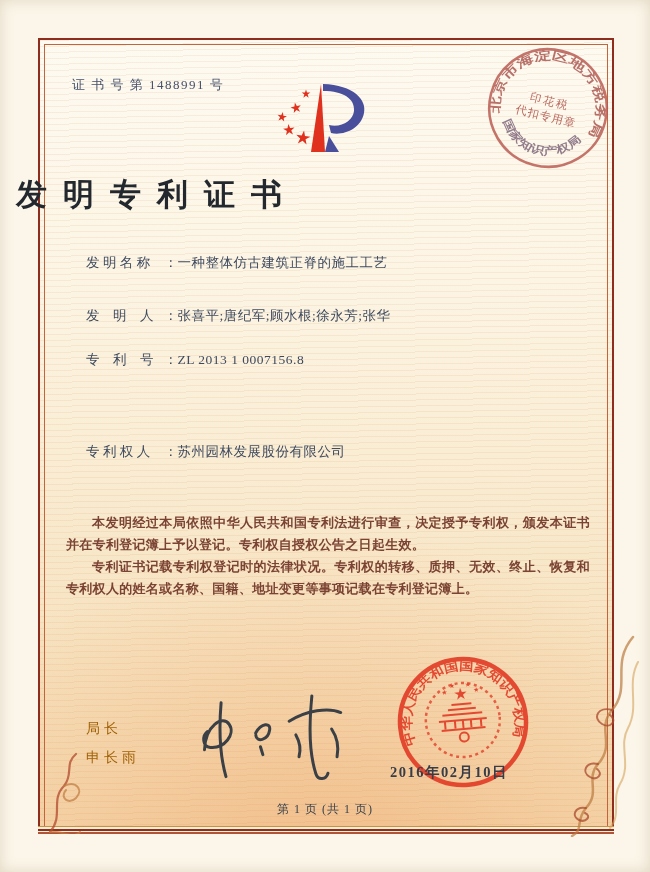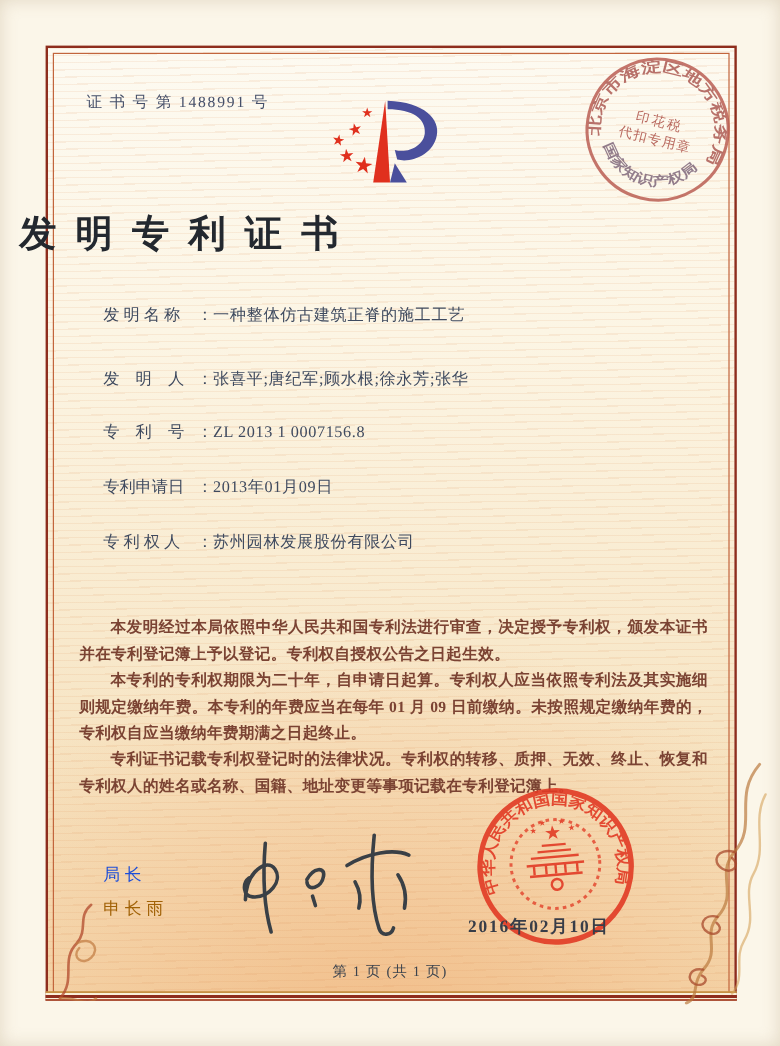--- a/index.html
+++ b/index.html
@@ -40,21 +40,21 @@
   .frow{position:absolute;left:74px;font-size:13.5px;color:#3f4a5f;white-space:nowrap;}
   .flabel{display:inline-block;min-width:78px;margin-left:12px;}
   .fvalue{letter-spacing:.5px;}
   .body-text{
     position:absolute;left:66px;top:512px;width:524px;
     font-size:13px;line-height:22px;color:#7b4333;text-align:justify;
     letter-spacing:.3px;
     font-weight:bold;
   }
   .body-text p{margin:0;text-indent:2em;}
-  .director-title{position:absolute;left:86px;top:720px;font-size:14px;color:#1d4ed8;letter-spacing:4px;font-weight:500;}
+  .director-title{position:absolute;left:86px;top:720px;font-size:14px;color:#a16207;letter-spacing:4px;font-weight:500;}
   .director-name{position:absolute;left:86px;top:749px;font-size:14px;color:#a16207;letter-spacing:4px;font-weight:500;}
   .signature{position:absolute;left:190px;top:688px;}
   .cnipa-seal{position:absolute;left:388px;top:650px;z-index:2;}
   .issue-date{position:absolute;left:390px;top:763px;z-index:3;font-size:14.5px;font-weight:700;color:#383d48;letter-spacing:1.5px;}
   .footer{position:absolute;left:0;right:0;top:801px;text-align:center;font-size:12px;color:#3c434d;letter-spacing:1px;}
   .flourish-right{position:absolute;left:548px;top:632px;z-index:1;}
   .flourish-left{position:absolute;left:42px;top:752px;z-index:1;}
 </style>
 </head>
 <body>
@@ -101,30 +101,26 @@
 
   <div class="frow" style="top:254px">
     <span class="flabel">发 明 名 称</span><span>：</span><span class="fvalue">一种整体仿古建筑正脊的施工工艺</span>
   </div>
   <div class="frow" style="top:307px">
     <span class="flabel">发　明　人</span><span>：</span><span class="fvalue">张喜平;唐纪军;顾水根;徐永芳;张华</span>
   </div>
   <div class="frow" style="top:351px">
     <span class="flabel">专　利　号</span><span>：</span><span class="fvalue">ZL 2013 1 0007156.8</span>
   </div>
-  <div class="frow" style="top:397px">
-    <span class="flabel">专利申请日</span><span>：</span><span class="fvalue">2013年01月09日</span>
-  </div>
   <div class="frow" style="top:443px">
     <span class="flabel">专 利 权 人</span><span>：</span><span class="fvalue">苏州园林发展股份有限公司</span>
   </div>
 
   <div class="body-text">
     <p>本发明经过本局依照中华人民共和国专利法进行审查，决定授予专利权，颁发本证书并在专利登记簿上予以登记。专利权自授权公告之日起生效。</p>
-    <p>本专利的专利权期限为二十年，自申请日起算。专利权人应当依照专利法及其实施细则规定缴纳年费。本专利的年费应当在每年 01 月 09 日前缴纳。未按照规定缴纳年费的，专利权自应当缴纳年费期满之日起终止。</p>
     <p>专利证书记载专利权登记时的法律状况。专利权的转移、质押、无效、终止、恢复和专利权人的姓名或名称、国籍、地址变更等事项记载在专利登记簿上。</p>
   </div>
 
   <div class="director-title">局长</div>
   <div class="director-name">申长雨</div>
 
   <svg class="signature" width="175" height="105" viewBox="0 0 175 105">
     <g transform="rotate(-3 85 50)" fill="none" stroke="#3a4046" stroke-width="3" stroke-linecap="round" stroke-linejoin="round">
       <path d="M14,58 C16,34 34,24 40,34 C46,44 34,58 20,56 C12,55 12,44 18,40"></path>
       <path d="M33,12 C30,34 28,60 34,86"></path>

